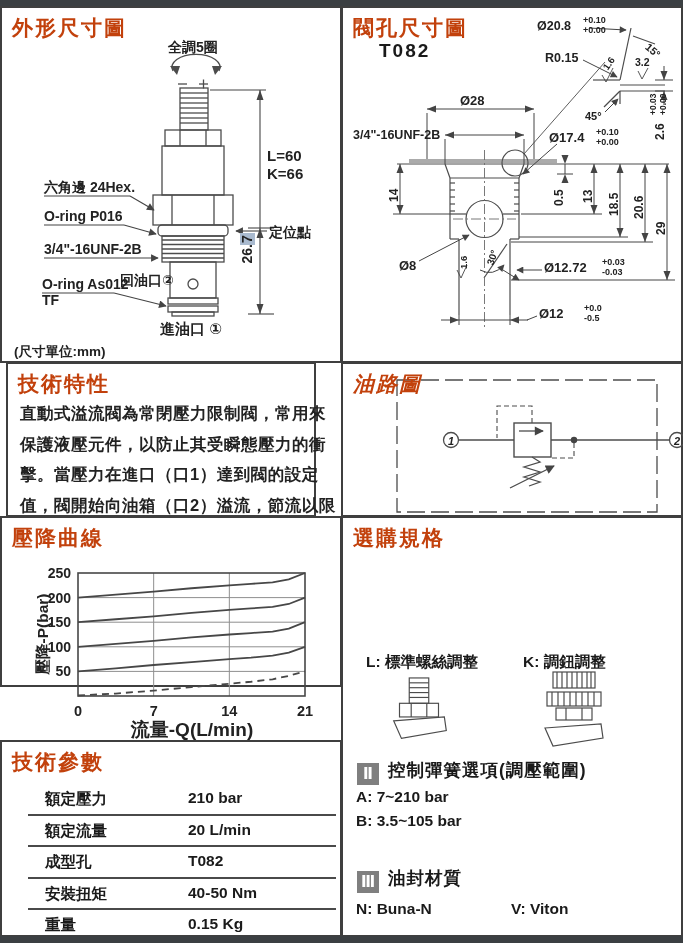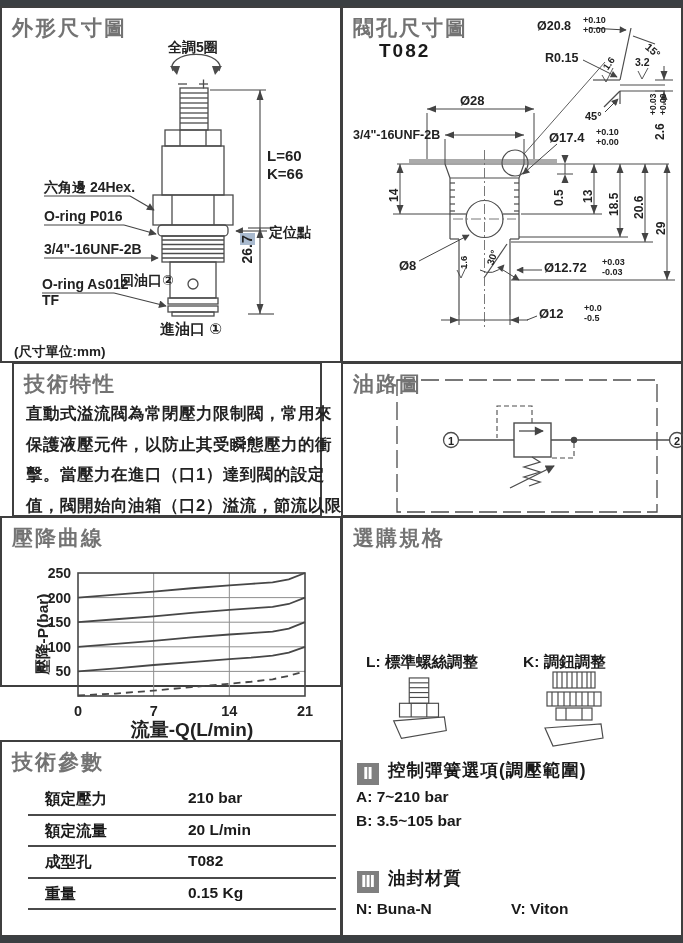--- a/index.html
+++ b/index.html
@@ -4,27 +4,27 @@
 <style>
   html,body{margin:0;padding:0;background:#e8e8e8;}
   .page{position:relative;width:683px;height:943px;background:#fff;
         font-family:"Liberation Sans","DejaVu Sans",sans-serif;color:#1a1a1a;overflow:hidden;}
   .bar{position:absolute;left:0;width:683px;background:#3b3f42;}
   .bar.top{top:0;height:6px;}
   .bar.bottom{top:936px;height:7px;}
   .sec{position:absolute;border:2px solid #3f3f3f;background:#fff;box-sizing:border-box;}
   #sec-outline{left:0;top:6px;width:342px;height:357px;}
   #sec-cavity{left:341px;top:6px;width:342px;height:357px;}
-  #sec-features{left:12px;top:362px;width:310px;height:155px;padding-left:12px;}
-  #sec-circuit{left:341px;top:362px;width:342px;height:155px;}
+  #sec-features{left:6px;top:362px;width:310px;height:155px;padding-left:12px;}
+  #sec-circuit{left:341px;top:362px;width:342px;height:155px;font-style:italic;}
   #sec-curve{left:0;top:516px;width:342px;height:171px;}
   #sec-params{left:0;top:740px;width:342px;height:197px;}
   #sec-ordering{left:341px;top:516px;width:342px;height:421px;}
   .sec h2{position:absolute;left:10px;top:6px;margin:0;font-size:21px;font-weight:bold;
-          letter-spacing:2px;color:#737373;z-index:3;}
+          letter-spacing:2px;color:#c2410c;z-index:3;}
   .drawing{position:absolute;left:0;top:0;}
   svg{font-family:inherit;}
   svg text{fill:#222;}
   
   .feat-body{position:absolute;left:12px;top:34px;width:316px;font-size:16.5px;font-weight:bold;
              line-height:1.85;color:#222;letter-spacing:0.5px;}
   
   .ptable{position:absolute;left:26px;right:4px;top:42px;}
   .prow{position:relative;height:29.5px;border-bottom:2px solid #4a4a4a;}
   .prow .pl{position:absolute;left:17px;top:5px;font-size:15.5px;font-weight:bold;}
@@ -355,20 +355,24 @@
       </div>
       <div class="prow">
         <span class="pl">額定流量</span>
         <span class="pv">20 L/min</span>
       </div>
       <div class="prow">
         <span class="pl">成型孔</span>
         <span class="pv">T082</span>
       </div>
       <div class="prow">
+        <span class="pl">安裝扭矩</span>
+        <span class="pv">40-50 Nm</span>
+      </div>
+      <div class="prow">
         <span class="pl">重量</span>
         <span class="pv">0.15 Kg</span>
       </div>
     </div>
   </div>
 
   <div class="sec" id="sec-ordering">
     <h2>選購規格</h2>
 
     <div class="opt" style="left:23px;top:134px">L: 標準螺絲調整</div>

